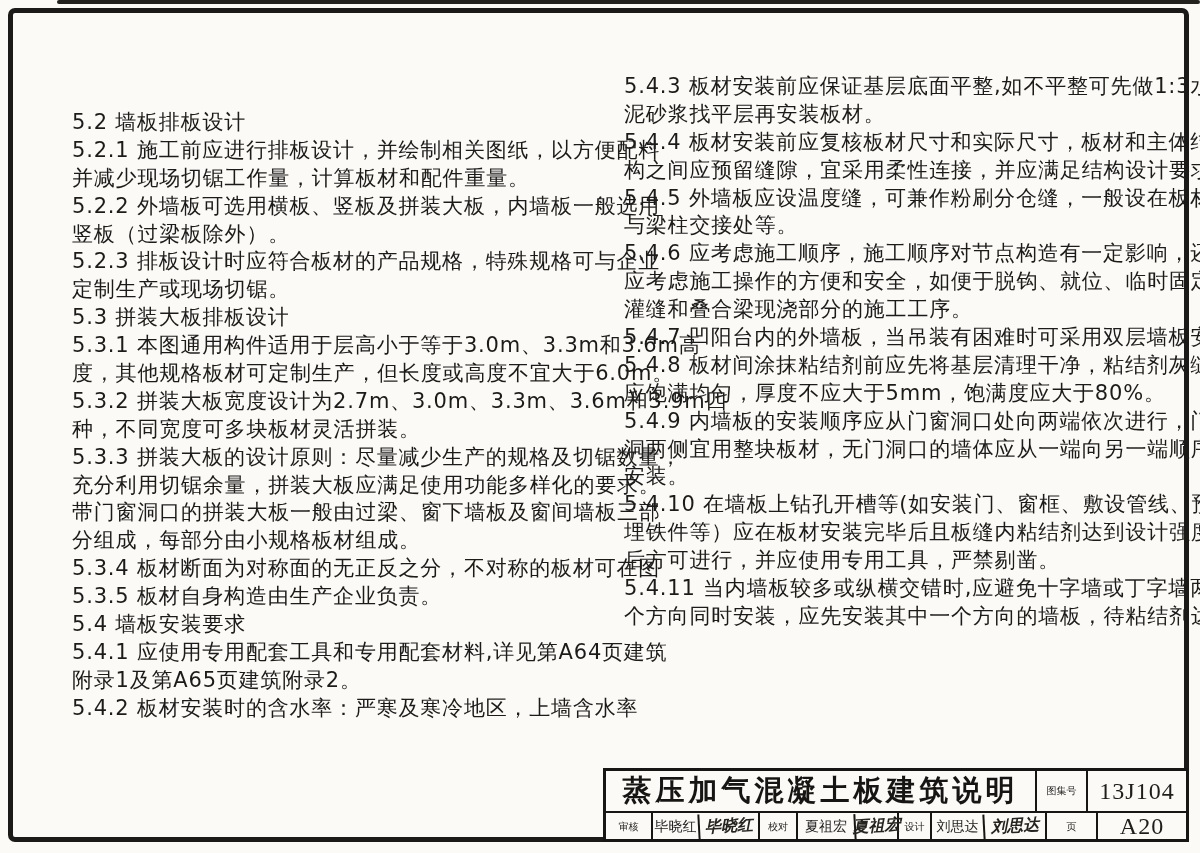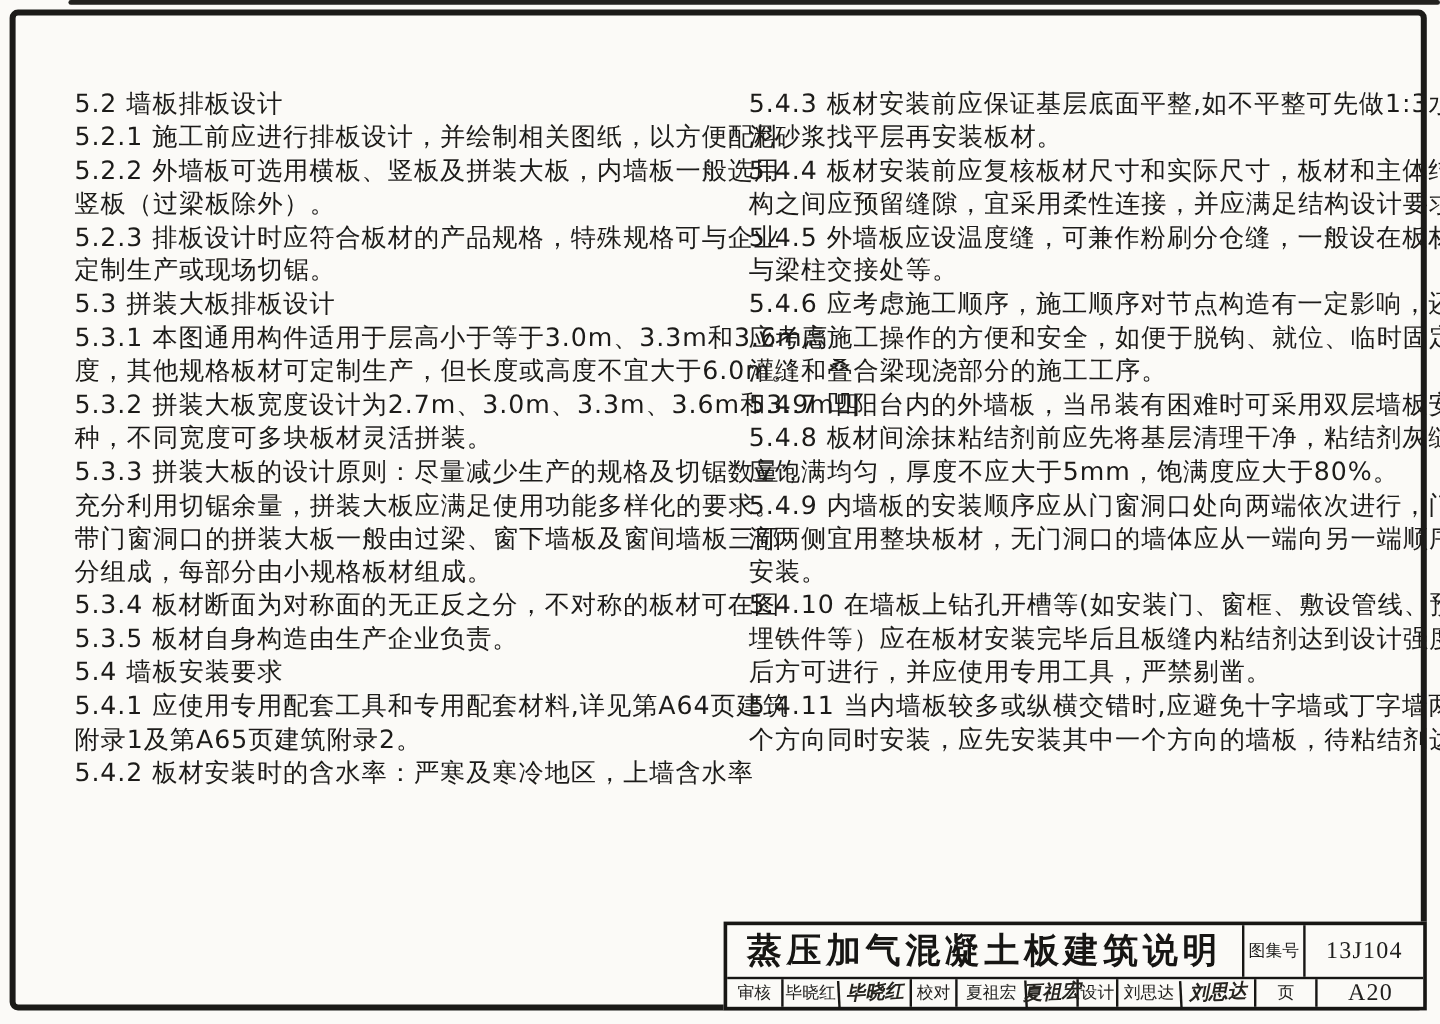--- a/index.html
+++ b/index.html
@@ -21,21 +21,21 @@
     position:absolute; left:8px; top:8px; width:1181px; height:834px;
     border:5px solid #1b1a18; border-radius:7px;
   }
 
   
   .col {
     position:absolute; top:73px;
     font-size:21px; line-height:27.9px; letter-spacing:0.8px;
     color:#1c1b19;
   }
-  .col-left  { left:62px;  width:530px; }
+  .col-left  { left:72px;  width:530px;margin-top:36px; }
   .col-right { left:624px; width:540px; }
   .text-line { height:27.9px; white-space:nowrap; }
 
   
   .titleblock {
     position:absolute; left:603px; top:768px; width:586px; height:74px;
     border:3px solid #171614; background:#fbfaf7;
     display:flex; flex-direction:column;
   }
   .tb-row { display:flex; width:100%; }
@@ -44,23 +44,23 @@
   .tb-cell {
     display:flex; align-items:center; justify-content:center;
     border-left:2px solid #171614; overflow:visible;
     height:100%;
   }
   .tb-cell:first-child { border-left:none; }
   .tb-title {
     width:429px; font-size:29px; font-weight:bold; letter-spacing:4px;
     color:#161513; white-space:nowrap;
   }
-  .tb-label { font-size:14px; letter-spacing:0px; white-space:nowrap; }
+  .tb-label { font-size:10px; letter-spacing:0px; white-space:nowrap; }
   .tb-value {
-    font-family:"Liberation Serif", serif; font-size:20px; letter-spacing:1px;
+    font-family:"Liberation Serif", serif; font-size:24px; letter-spacing:1px;
     white-space:nowrap;
   }
   .tb-atlas-label, .tb-page-label { width:51px; }
   .tb-atlas-no, .tb-page-no { flex:1; }
   .tb-name { font-size:14px; white-space:nowrap; }
   .tb-sig {
     font-family:"Liberation Serif", serif; font-style:italic; font-weight:bold;
     font-size:16px; white-space:nowrap; transform:rotate(-3deg);
     color:#26241f;
   }
@@ -73,20 +73,21 @@
 <div class="page">
 
   <div class="scan-edge"></div>
 
   <div class="frame"></div>
 
   <div class="col col-left">
 
   <div class="text-line">5.2 墙板排板设计</div>
       <div class="text-line">5.2.1 施工前应进行排板设计，并绘制相关图纸，以方便配料</div>
+      <div class="text-line">并减少现场切锯工作量，计算板材和配件重量。</div>
       <div class="text-line">5.2.2 外墙板可选用横板、竖板及拼装大板，内墙板一般选用</div>
       <div class="text-line">竖板（过梁板除外）。</div>
       <div class="text-line">5.2.3 排板设计时应符合板材的产品规格，特殊规格可与企业</div>
       <div class="text-line">定制生产或现场切锯。</div>
       <div class="text-line">5.3 拼装大板排板设计</div>
       <div class="text-line">5.3.1 本图通用构件适用于层高小于等于3.0m、3.3m和3.6m高</div>
       <div class="text-line">度，其他规格板材可定制生产，但长度或高度不宜大于6.0m。</div>
       <div class="text-line">5.3.2 拼装大板宽度设计为2.7m、3.0m、3.3m、3.6m和3.9m四</div>
       <div class="text-line">种，不同宽度可多块板材灵活拼装。</div>
       <div class="text-line">5.3.3 拼装大板的设计原则：尽量减少生产的规格及切锯数量，</div>

